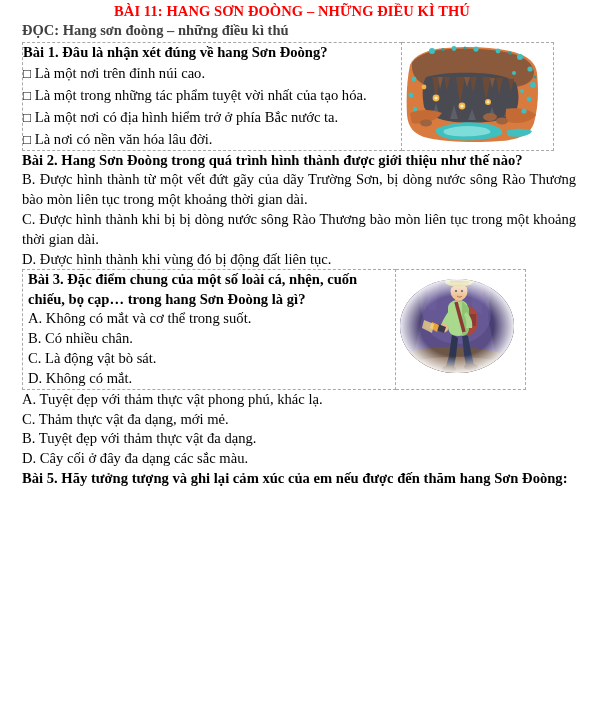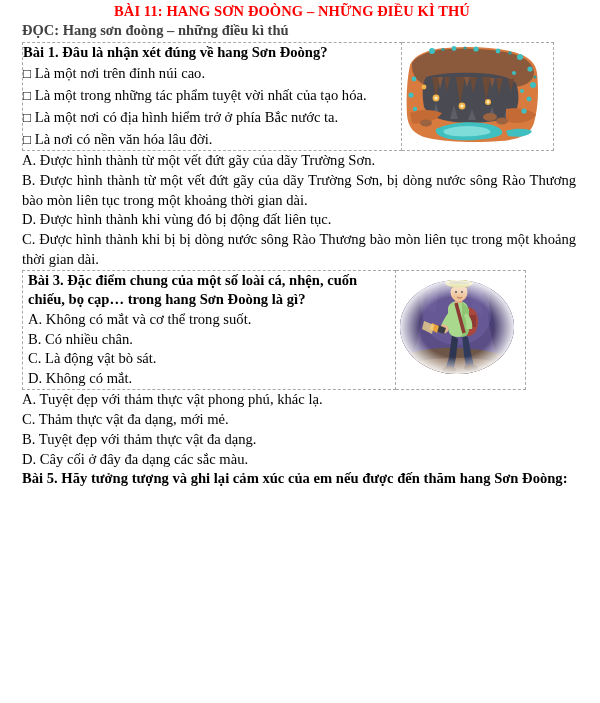--- a/index.html
+++ b/index.html
@@ -206,24 +206,24 @@
             <circle cx="108" cy="10" r="1.8"></circle>
                 <circle cx="133" cy="34" r="1.6"></circle>
           </g>
         </svg>
       </td>
     </tr>
   </tbody>
     </table>
 
   <div class="free-block">
-    <div class="opt">A. Được hình thành từ một vết đứt gãy của dãy Trường Sơn.</div>
+    <div class="qhead justify">Bài 2. Hang Sơn Đoòng trong quá trình hình thành được giới thiệu như thế nào?</div>
     <div class="opt justify">B. Được hình thành từ một vết đứt gãy của dãy Trường Sơn, bị dòng nước sông Rào Thương bào mòn liên tục trong một khoảng thời gian dài.</div>
+    <div class="opt justify">C. Được hình thành khi bị bị dòng nước sông Rào Thương bào mòn liên tục trong một khoảng thời gian dài.</div>
     <div class="opt">D. Được hình thành khi vùng đó bị động đất liên tục.</div>
-    <div class="opt justify">C. Được hình thành khi bị bị dòng nước sông Rào Thương bào mòn liên tục trong một khoảng thời gian dài.</div>
   </div>
 
   <table class="qtable qtable-3">
     <tbody>
         <tr>
       <td class="cell-text" style="width:372px;">
         <div class="q3-inner">
           <div class="qhead">Bài 3. Đặc điểm chung của một số loài cá, nhện, cuốn chiếu, bọ cạp… trong hang Sơn Đoòng là gì?</div>
           <div class="opt">A. Không có mắt và cơ thể trong suốt.</div>
           <div class="opt">B. Có nhiều chân.</div>

